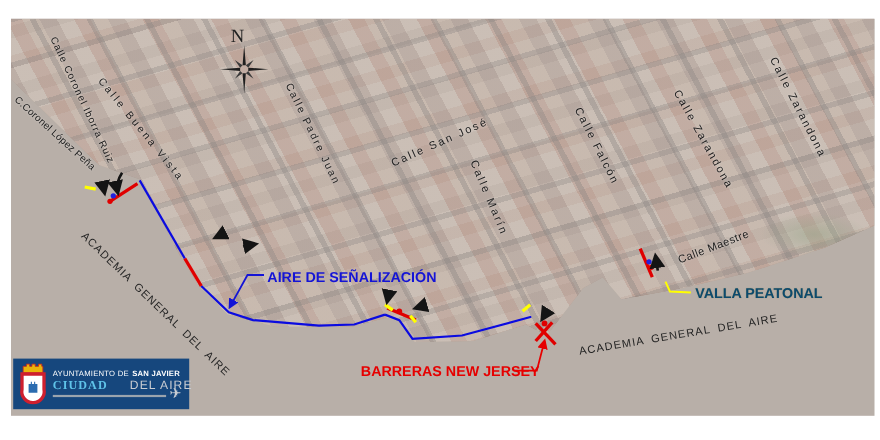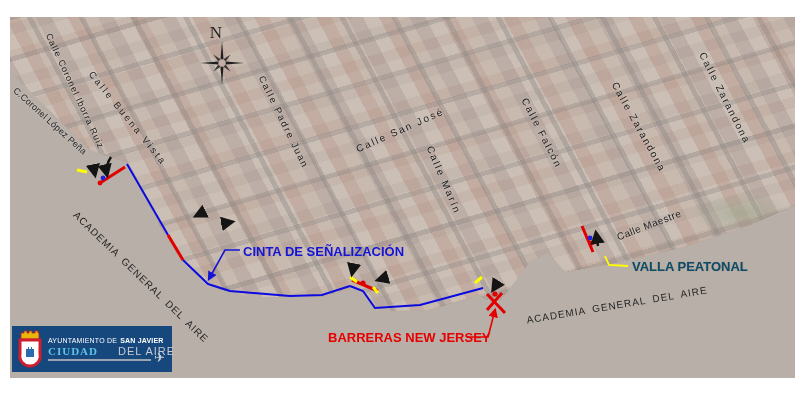--- a/index.html
+++ b/index.html
@@ -55,21 +55,21 @@
     <div class="street" style="left:390px;top:113px;font-size:10px;letter-spacing:2px;transform:translate(-50%,-50%) rotate(-24deg);">Calle San José</div>
     <div class="street" style="left:434px;top:163px;font-size:10px;letter-spacing:2px;transform:translate(-50%,-50%) rotate(67deg);">Calle Marín</div>
     <div class="street" style="left:532px;top:116px;font-size:10px;letter-spacing:1.8px;transform:translate(-50%,-50%) rotate(63deg);">Calle Falcón</div>
     <div class="street" style="left:629px;top:110px;font-size:10px;letter-spacing:1.8px;transform:translate(-50%,-50%) rotate(61deg);">Calle Zarandona</div>
     <div class="street" style="left:715px;top:81px;font-size:10px;letter-spacing:1.8px;transform:translate(-50%,-50%) rotate(63deg);">Calle Zarandona</div>
     <div class="street" style="left:639px;top:208px;font-size:10px;letter-spacing:0.5px;transform:translate(-50%,-50%) rotate(-21deg);">Calle Maestre</div>
 
     <div class="area-label" style="left:131px;top:260px;transform:translate(-50%,-50%) rotate(44deg);">ACADEMIA GENERAL DEL AIRE</div>
     <div class="area-label" style="left:607px;top:288px;transform:translate(-50%,-50%) rotate(-9.5deg);">ACADEMIA GENERAL DEL AIRE</div>
 
-    <div class="callout" style="left:233px;top:227px;color:#1414d6;">CINTA DE SEÑALIZACIÓN</div>
+    <div class="callout" style="left:233px;top:227px;color:#1414d6;">AIRE DE SEÑALIZACIÓN</div>
     <div class="callout" style="left:318px;top:313px;color:#e60000;">BARRERAS NEW JERSEY</div>
     <div class="callout" style="left:622px;top:242px;color:#0c4a6e;text-shadow:0 0 1px rgba(120,110,0,0.4);">VALLA PEATONAL</div>
 
     <svg class="overlay" width="785" height="361" viewBox="0 0 785 361">
       <defs>
         <marker id="ah-b" markerWidth="7" markerHeight="7" refX="4.5" refY="3" orient="auto">
           <path d="M0,0 L6,3 L0,6 Z" fill="#141414"></path>
         </marker>
         <marker id="ah-u" markerWidth="7" markerHeight="7" refX="4.5" refY="3" orient="auto">
           <path d="M0,0 L6,3 L0,6 Z" fill="#1414d6"></path>

